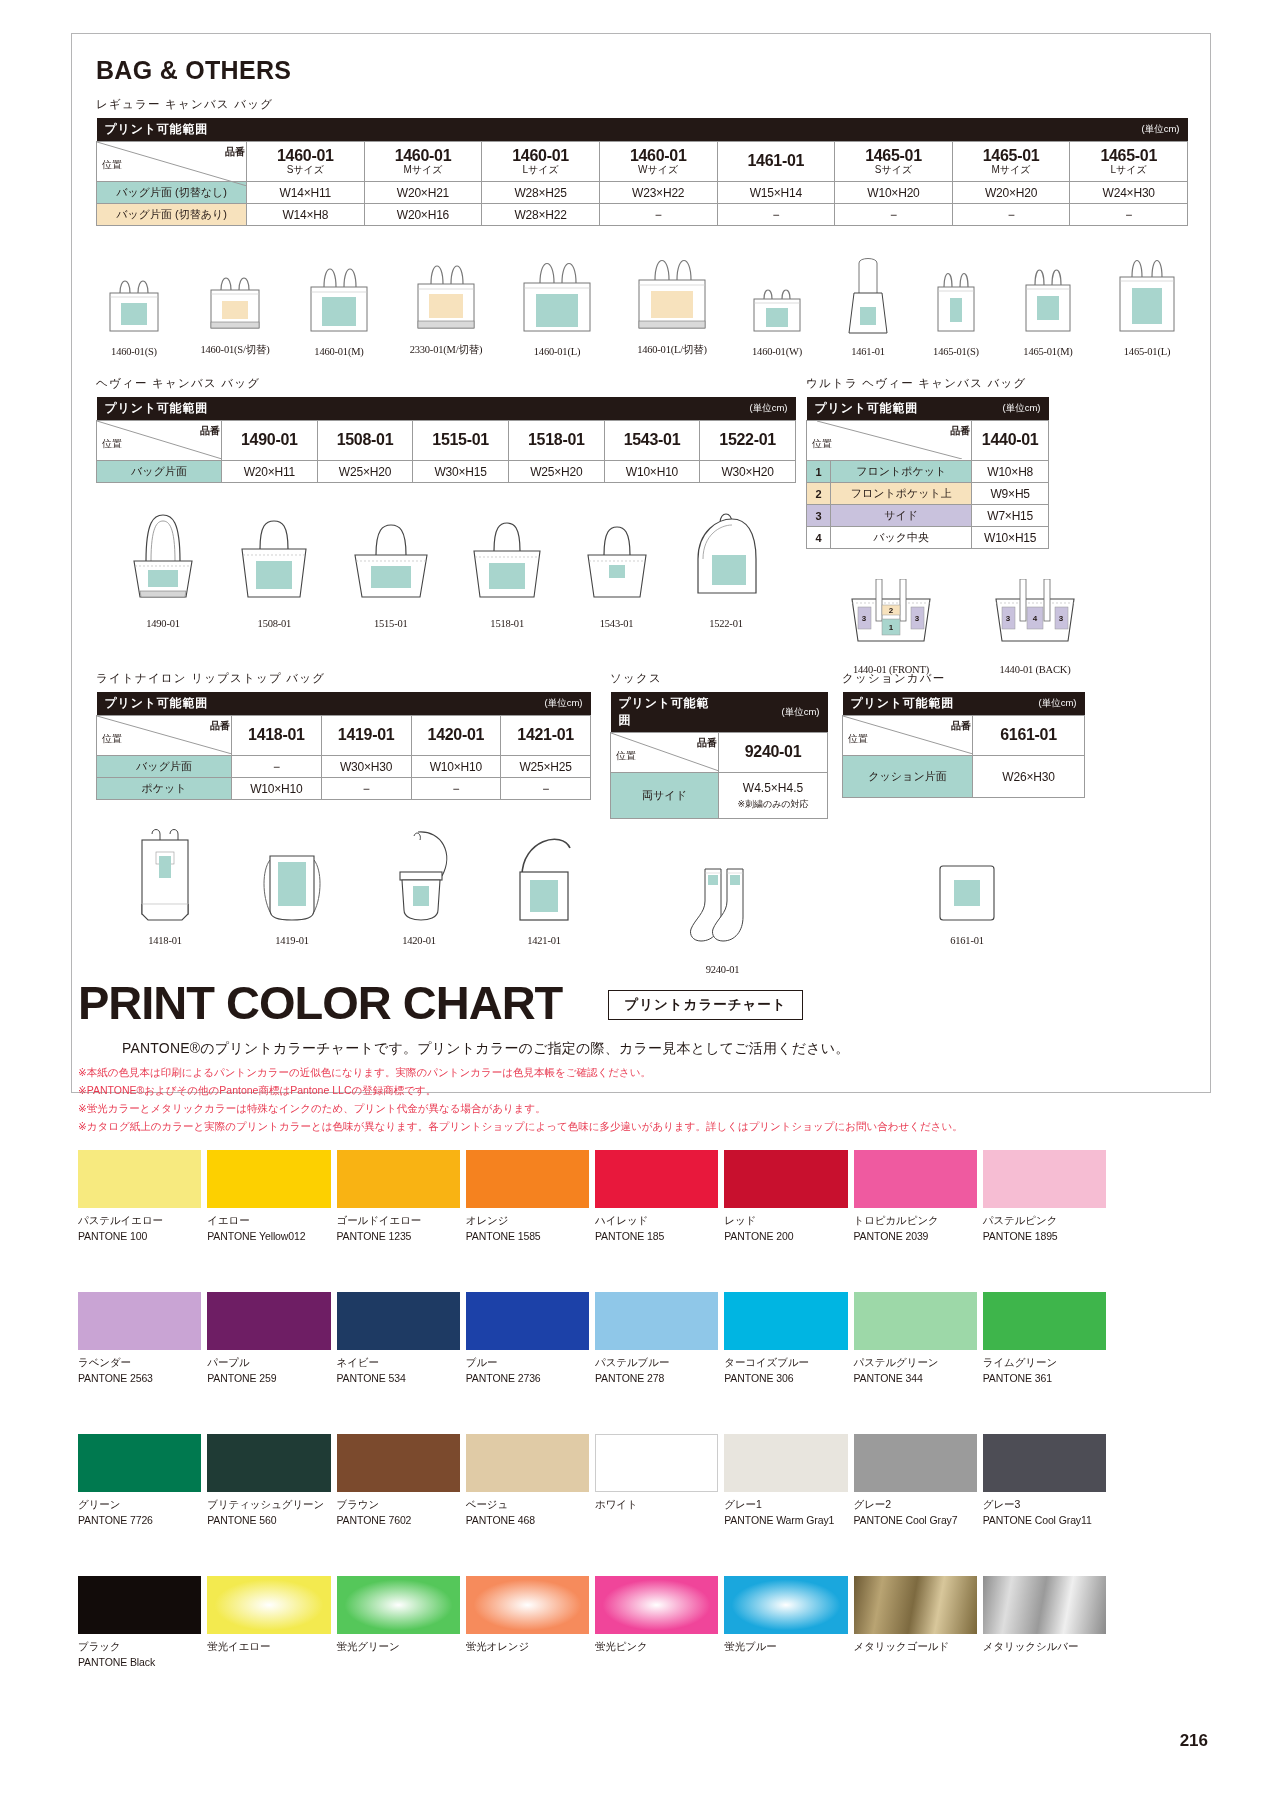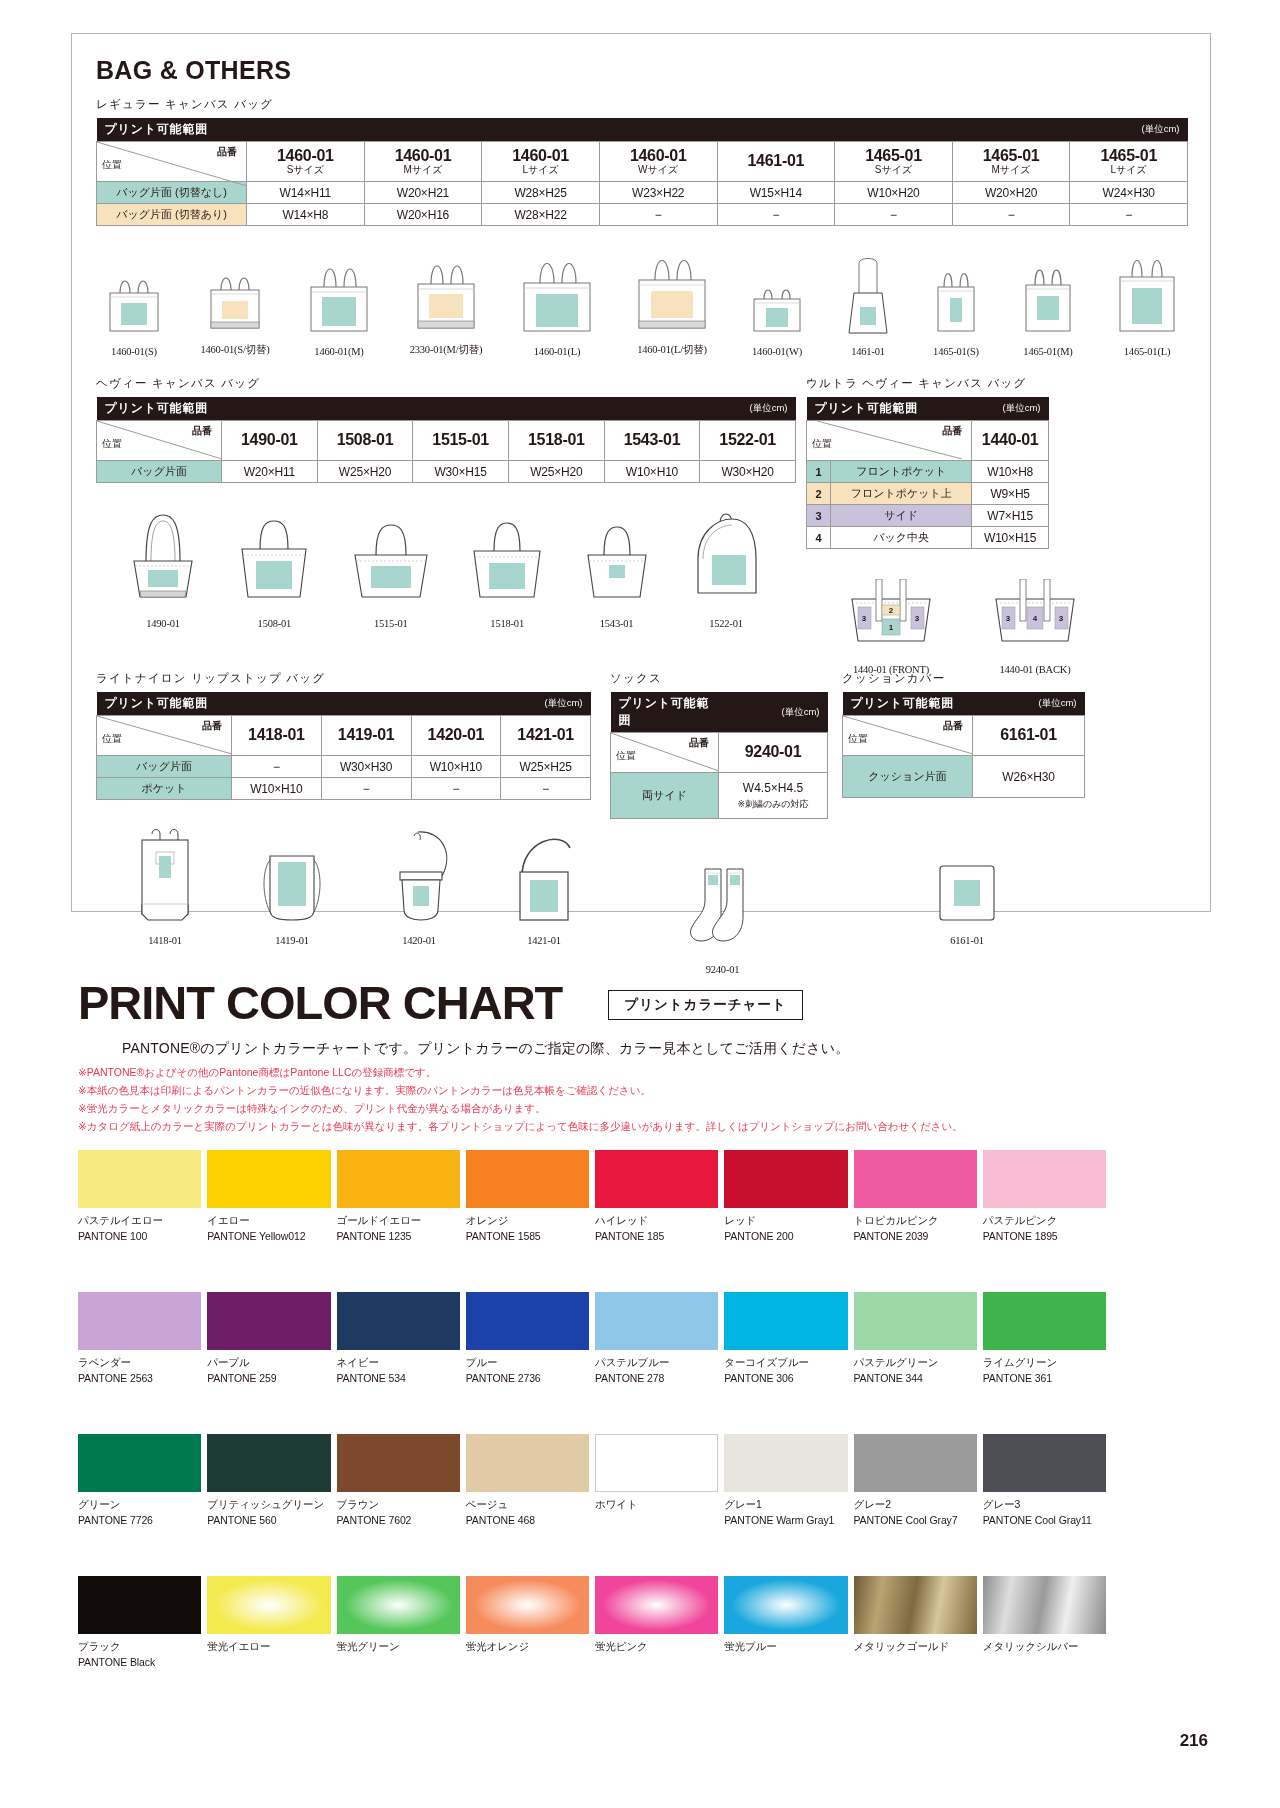--- a/index.html
+++ b/index.html
@@ -8,21 +8,21 @@
     background:#fff;
     font-family:"Liberation Sans","DejaVu Sans",sans-serif;
     color:#231815;
     position:relative;
     overflow:hidden;
   }
   .page { position:relative; width:1280px; height:1808px; }
 
   
   .bagbox {
-    position:absolute; left:71px; top:33px; width:1140px; height:879px;
+    position:absolute; left:71px; top:33px; width:1140px; height:1060px;
     border:1px solid #b5b5b6; background:#fff;
   }
   .h1 {
     font-size:25px; font-weight:bold; letter-spacing:.3px;
     margin:22px 0 0 24px; color:#231815;
   }
   .sect-title {
     font-size:11.5px; font-weight:normal; letter-spacing:1.2px;
     margin-left:24px; margin-top:12px;
   }
@@ -40,21 +40,21 @@
   table.spec td, table.spec th {
     border:1px solid #9b9b9b; padding:3px 4px; text-align:center;
     vertical-align:middle; background:#fff;
   }
   td.hdr-diag {
     position:relative; width:150px; height:40px; padding:0;
     background:#fff;
   }
   td.hdr-diag .dg { position:absolute; inset:0; }
   td.hdr-diag .lbl-hin {
-    position:absolute; right:9px; top:3px; font-size:10px; font-weight:bold;
+    position:absolute; right:1px; top:3px; font-size:10px; font-weight:bold;
   }
   td.hdr-diag .lbl-ichi {
     position:absolute; left:5px; bottom:9px; font-size:10px; font-weight:normal;
   }
   td.colhead { font-size:16px; font-weight:bold; letter-spacing:-.3px; line-height:1.05; padding:4px 2px 3px; }
   td.colhead .sz { font-size:10px; font-weight:normal; display:block; letter-spacing:0; }
   td.rowlabel-green { background:#a8d5cd !important; font-size:11px; text-align:left; padding-left:8px; font-weight:normal; }
   td.rowlabel-cream { background:#f7e2bd !important; font-size:11px; text-align:left; padding-left:8px; font-weight:normal; }
   td.rowlabel-purple { background:#c9c2dd !important; font-size:11px; text-align:left; padding-left:8px; }
   td.rowlabel-white { background:#fff !important; font-size:11px; text-align:left; padding-left:8px; }
@@ -611,22 +611,22 @@
 
   </div>
 
   <div class="pcc-title">PRINT COLOR CHART</div>
   <div class="pcc-badge">
     <span>プリントカラーチャート</span>
   </div>
 
   <div class="pcc-lead">PANTONE®のプリントカラーチャートです。プリントカラーのご指定の際、カラー見本としてご活用ください。</div>
   <div class="pcc-notes">
+    <div>※本紙の色見本は印刷によるパントンカラーの近似色になります。実際のパントンカラーは色見本帳をご確認ください。</div>
     <div>※PANTONE®およびその他のPantone商標はPantone LLCの登録商標です。</div>
-    <div>※本紙の色見本は印刷によるパントンカラーの近似色になります。実際のパントンカラーは色見本帳をご確認ください。</div>
     <div>※蛍光カラーとメタリックカラーは特殊なインクのため、プリント代金が異なる場合があります。</div>
     <div>※カタログ紙上のカラーと実際のプリントカラーとは色味が異なります。各プリントショップによって色味に多少違いがあります。詳しくはプリントショップにお問い合わせください。</div>
   </div>
 
   <div class="swatch-grid" id="swatch-grid">
       <div class="sw-cell">
         <div class="sw-chip" style="background: rgb(247, 234, 127);"></div>
         <div class="sw-jp">パステルイエロー</div>
         <div class="sw-pan">PANTONE 100</div>
       </div>

